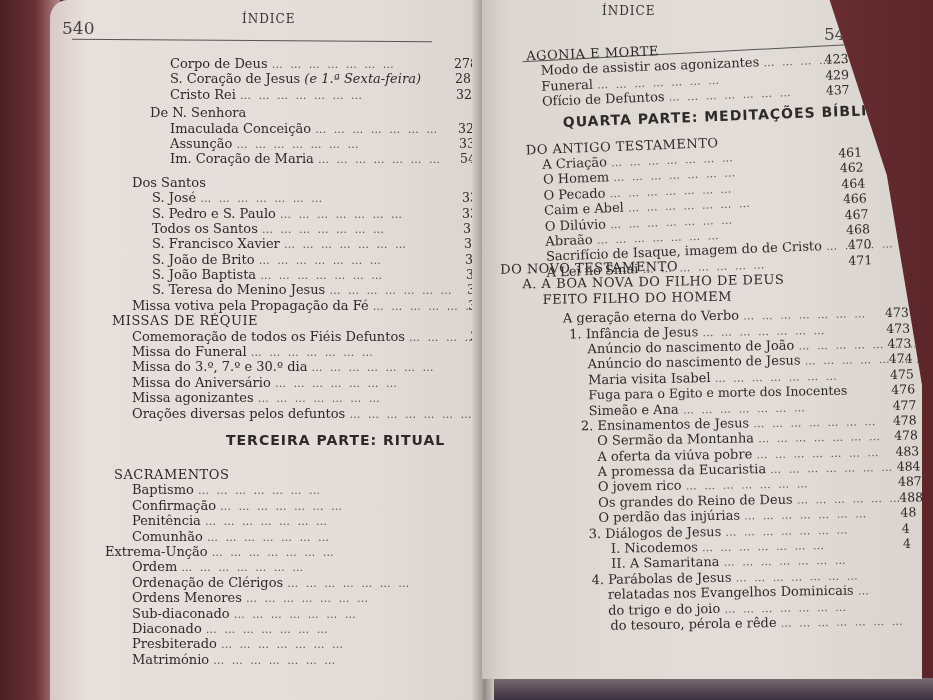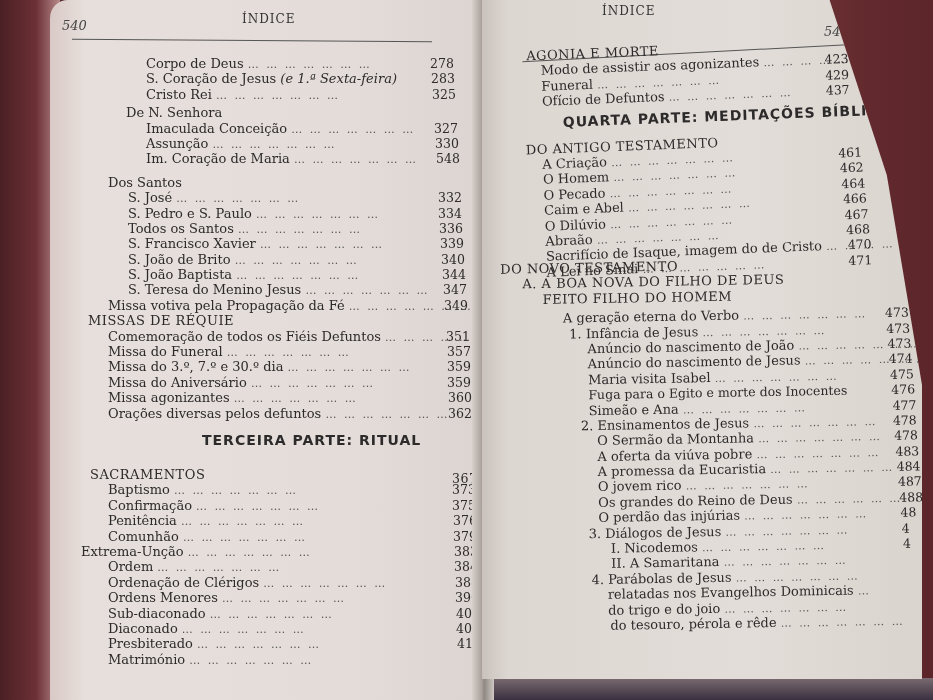--- a/index.html
+++ b/index.html
@@ -31,21 +31,21 @@
   }
   .page-right {
     left: 482px; width: 440px;
     background: linear-gradient(90deg, #c9c2bc 0%, #ddd7d2 6%, #e2ddd8 60%, #dad4ce 100%);
     clip-path: polygon(0 0, 79% 0, 92% 25%, 100% 55%, 100% 97%, 0 97%);
   }
   .gutter {
     position: absolute; left: 472px; top: 0; width: 22px; height: 700px;
     background: linear-gradient(90deg, #d8d0cc 0%, #a9a09b 45%, #8f8781 55%, #cfc8c2 100%);
   }
-  .folio { position: absolute; font-size: 13px; color: #444; font-style: italic; }
+  .folio { position: absolute; font-size: 17px; color: #444; }
   .running { position: absolute; font-size: 12px; letter-spacing: 1px; color: #333; }
   .rule { position: absolute; height: 1px; background: #555; }
 
   .lines { position: absolute; font-size: 13px; line-height: 15.4px; }
   .line { position: relative; white-space: nowrap; height: 15.4px; }
   .line .t { display: inline-block; }
   .line .dots { color: #555; letter-spacing: 2px; font-size: 11px; }
   .line .pg { position: absolute; font-size: 12.5px; }
   .caps { letter-spacing: 0.5px; }
   .part-title {
@@ -59,21 +59,21 @@
 
 <div class="bg-left"></div>
 <div class="bg-right"></div>
 <div class="bg-bottom"></div>
 
 <div class="page page-left">
   <div class="folio" style="left:12px; top:18px;">540</div>
   <div class="running" style="left:192px; top:12px;">ÍNDICE</div>
   <div class="rule" style="left:22px; top:40px; width:360px; transform:rotate(0.4deg);"></div>
 
-  <div class="lines" style="left:0; top:56px; width:430px;">
+  <div class="lines" style="left:0; top:56px; width:430px;padding-left:24px;">
 
     <div class="line"><span class="t" style="margin-left:96px">Corpo de Deus</span> <span class="dots">…  …  …  …  …  …  …</span><span class="pg" style="left:380px">278</span></div>
     <div class="line"><span class="t" style="margin-left:96px">S. Coração de Jesus</span> <span class="t italic">(e 1.ª Sexta-feira)</span><span class="pg" style="left:381px">283</span></div>
     <div class="line"><span class="t" style="margin-left:96px">Cristo Rei</span> <span class="dots">…  …  …  …  …  …  …</span><span class="pg" style="left:382px">325</span></div>
     <div class="line" style="margin-top:3px"><span class="t" style="margin-left:76px">De N. Senhora</span></div>
     <div class="line"><span class="t" style="margin-left:96px">Imaculada Conceição</span> <span class="dots">…  …  …  …  …  …  …</span><span class="pg" style="left:384px">327</span></div>
     <div class="line"><span class="t" style="margin-left:96px">Assunção</span> <span class="dots">…  …  …  …  …  …  …</span><span class="pg" style="left:385px">330</span></div>
     <div class="line"><span class="t" style="margin-left:96px">Im. Coração de Maria</span> <span class="dots">…  …  …  …  …  …  …</span><span class="pg" style="left:386px">548</span></div>
     <div class="line" style="margin-top:8px"><span class="t" style="margin-left:58px">Dos Santos</span></div>
     <div class="line"><span class="t" style="margin-left:78px">S. José</span> <span class="dots">…  …  …  …  …  …  …</span><span class="pg" style="left:388px">332</span></div>

